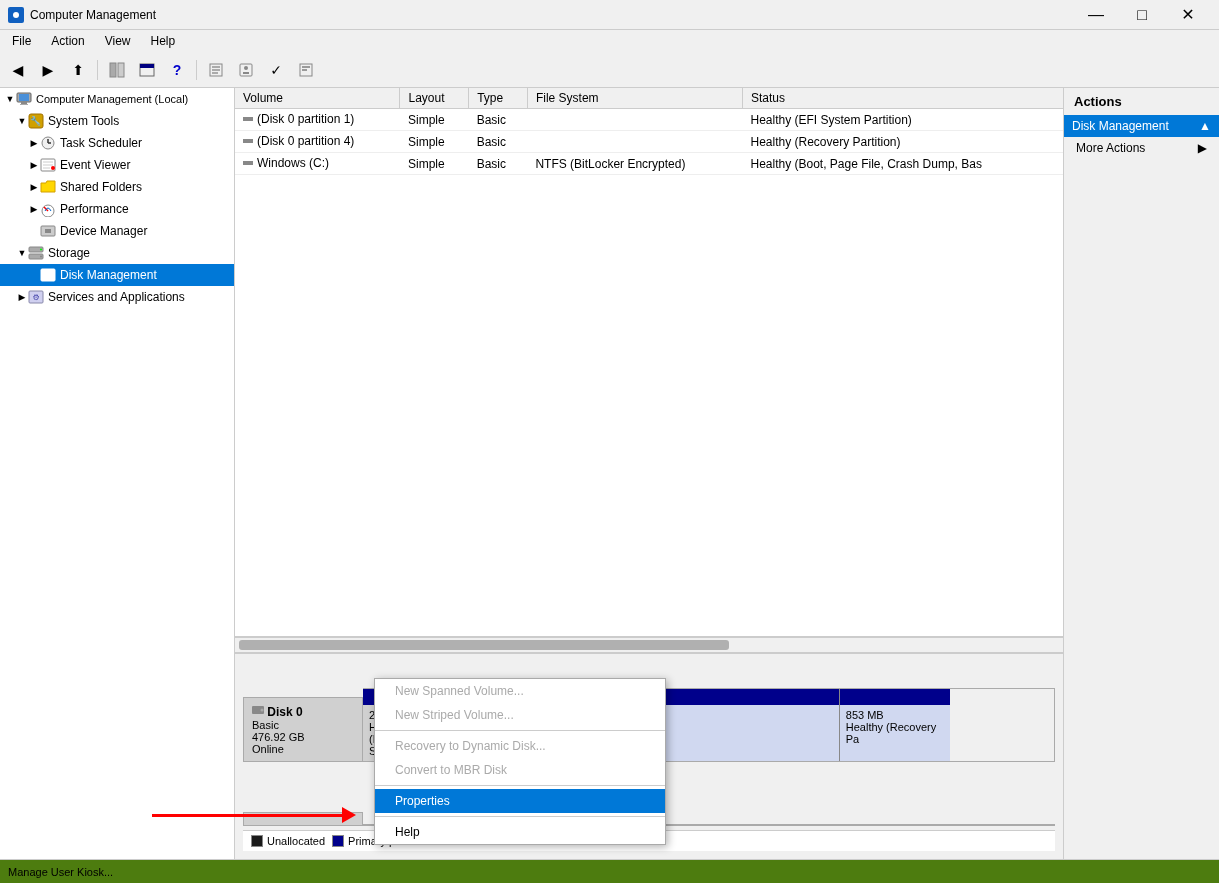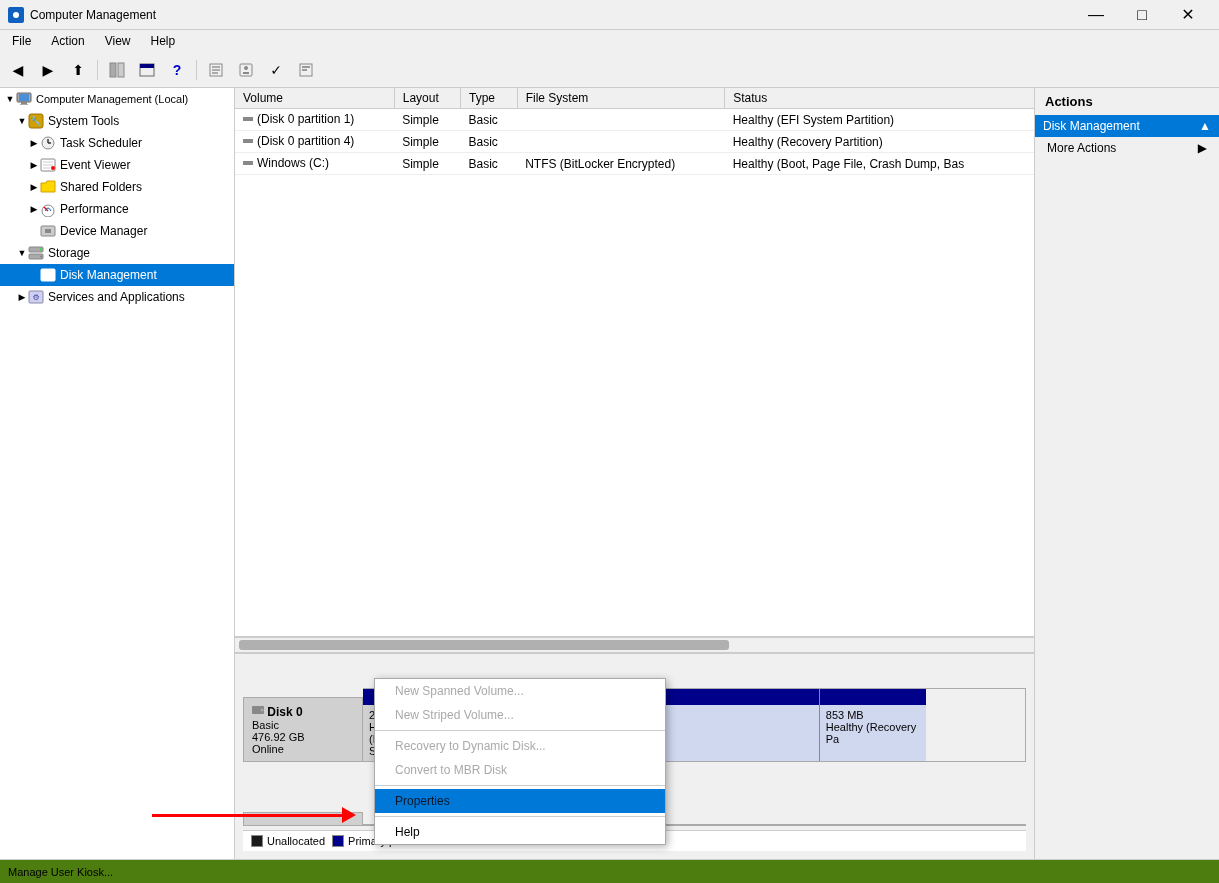--- a/index.html
+++ b/index.html
@@ -206,21 +206,21 @@
       border: 1px solid #aaa;
       box-shadow: 2px 2px 8px rgba(0,0,0,0.3);
       z-index: 100;
     }
     .ctx-item {
       padding: 5px 20px;
       font-size: 12px;
       cursor: pointer;
       white-space: nowrap;
     }
-    .ctx-item.selected { background: #0078d7; color: #0f172a; }
+    .ctx-item.selected { background: #0078d7; color: #ffffff; }
     .ctx-item.disabled { color: #aaa; cursor: default; }
     .ctx-separator { height: 1px; background: #ccc; margin: 3px 0; }
 
     
     .arrow-annotation {
       position: absolute;
       left: 152px;
       top: 719px;
       display: flex;
       align-items: center;
@@ -234,21 +234,21 @@
     }
     .arrow-head {
       width: 0; height: 0;
       border-top: 8px solid transparent;
       border-bottom: 8px solid transparent;
       border-left: 14px solid red;
     }
 
     
     .actions-panel {
-      width: 185px;
+      width: 156px;
       flex-shrink: 0;
       background: #f0f0f0;
       border-left: 1px solid #ccc;
       display: flex;
       flex-direction: column;
     }
     .actions-title {
       padding: 6px 10px;
       font-weight: bold;
       font-size: 13px;

